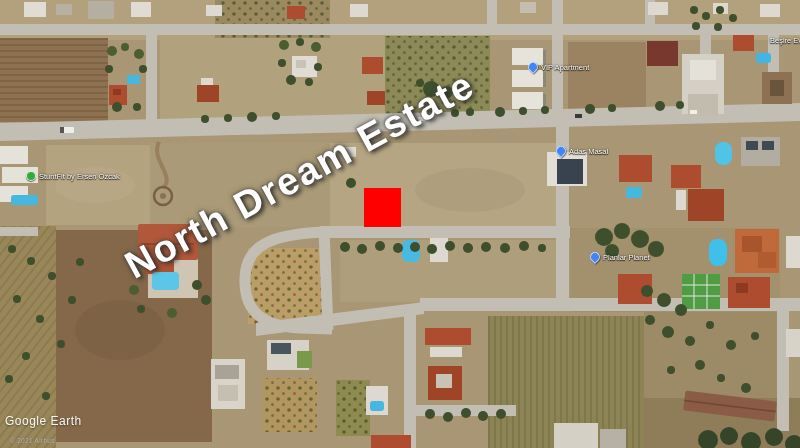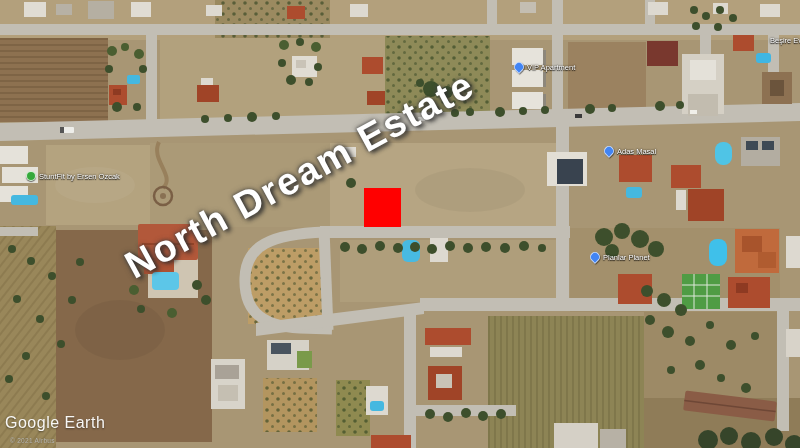--- a/index.html
+++ b/index.html
@@ -8,21 +8,21 @@
   .stage svg{position:absolute;left:0;top:0;display:block;}
 
   
   .watermark{position:absolute;left:128px;top:244px;height:48px;line-height:48px;
     transform:rotate(-28.5deg);transform-origin:left center;
     font-size:38px;font-weight:700;letter-spacing:2px;color:#fff;white-space:nowrap;
     text-shadow:2px 3px 4px rgba(45,45,45,.9),-1px -1px 3px rgba(70,70,70,.6),0 0 6px rgba(60,60,60,.45);
     pointer-events:none;}
 
   
-  .ge-logo{position:absolute;left:5px;top:414px;font-size:16px;letter-spacing:.5px;
+  .ge-logo{position:absolute;left:5px;top:414px;font-size:12px;letter-spacing:.5px;
     color:rgba(255,255,255,.95);text-shadow:0 1px 2px rgba(0,0,0,.45);}
   .copyright{position:absolute;left:10px;top:437px;font-size:6.5px;letter-spacing:.3px;
     color:rgba(255,255,255,.62);text-shadow:0 0 1px rgba(0,0,0,.6);}
 
   
   .maplabel{position:absolute;display:flex;align-items:center;gap:3px;
     color:#fff;font-size:7.5px;white-space:nowrap;
     text-shadow:0 0 2px rgba(0,0,0,.95),0 1px 1px rgba(0,0,0,.8);}
   .pin{display:inline-block;width:8px;height:8px;flex:0 0 auto;
     box-shadow:0 1px 1px rgba(0,0,0,.55);}
@@ -313,26 +313,26 @@
   <rect x="364" y="188" width="37" height="39" fill="#ff0000"></rect>
 </svg>
 
 <div class="watermark">North Dream Estate</div>
 
 <div class="maplabel" style="left:26px;top:171px;">
   <span class="pin green"></span>
   <span>StuntFit by Ersen Ozcak</span>
 </div>
 
-<div class="maplabel" style="left:514px;top:62px;">
+<div class="maplabel" style="left:528px;top:62px;">
   <span class="pin blue"></span>
   <span>VIP Apartment</span>
 </div>
 
-<div class="maplabel" style="left:604px;top:146px;">
+<div class="maplabel" style="left:556px;top:146px;">
   <span class="pin blue"></span>
   <span>Adas Masal</span>
 </div>
 
 <div class="maplabel" style="left:570px;top:252px;padding-left:20px;">
   <span class="pin blue"></span>
   <span>Planlar Planet</span>
 </div>
 
 <div class="maplabel no-pin" style="left:770px;top:36px;">

